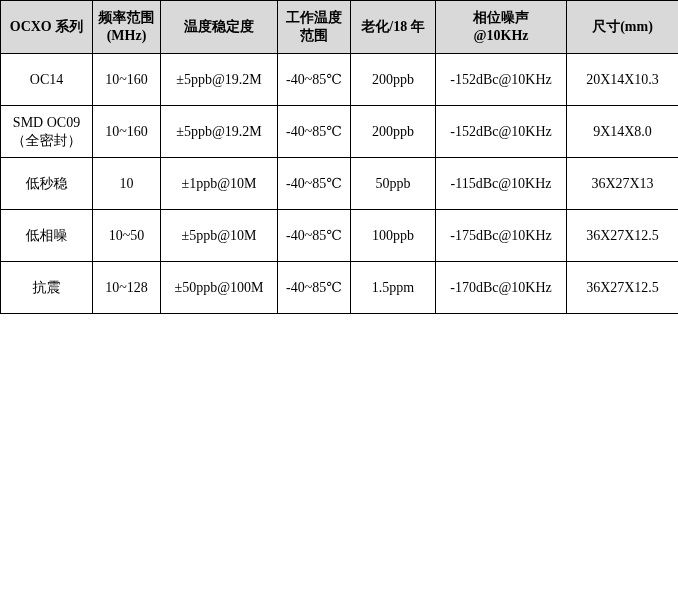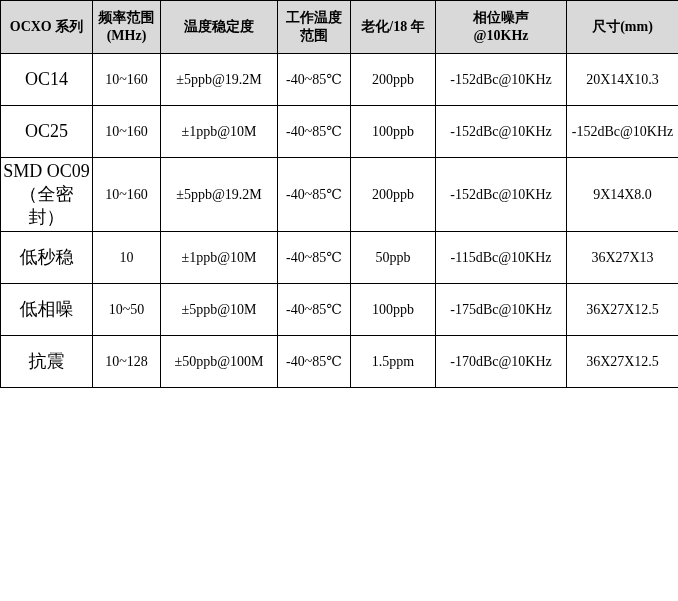--- a/index.html
+++ b/index.html
@@ -40,21 +40,21 @@
     background: #d9d9d9;
     font-weight: bold;
     height: 48px;
     font-size: 14px;
   }
   #spec-table tbody td {
     height: 47px;
     background: #ffffff;
   }
   #spec-table tbody td.name-cell {
-    font-size: 18px;
+    font-size: 14px;
     margin-top: 36px;
   }
   .hdr-line { display: block; }
   .cell-line { display: block; }
 </style>
 </head>
 <body>
 
 <table id="spec-table">
   <colgroup>
@@ -101,31 +101,20 @@
       </td>
       <td>10~160</td>
       <td>±5ppb@19.2M</td>
       <td>-40~85℃</td>
       <td>200ppb</td>
       <td>-152dBc@10KHz</td>
       <td>20X14X10.3</td>
     </tr>
     <tr>
       <td class="name-cell">
-        <span class="cell-line">OC25</span>
-      </td>
-      <td>10~160</td>
-      <td>±1ppb@10M</td>
-      <td>-40~85℃</td>
-      <td>100ppb</td>
-      <td>-152dBc@10KHz</td>
-      <td>-152dBc@10KHz</td>
-    </tr>
-    <tr>
-      <td class="name-cell">
         <span class="cell-line">SMD OC09</span>
         <span class="cell-line">（全密封）</span>
       </td>
       <td>10~160</td>
       <td>±5ppb@19.2M</td>
       <td>-40~85℃</td>
       <td>200ppb</td>
       <td>-152dBc@10KHz</td>
       <td>9X14X8.0</td>
     </tr>

